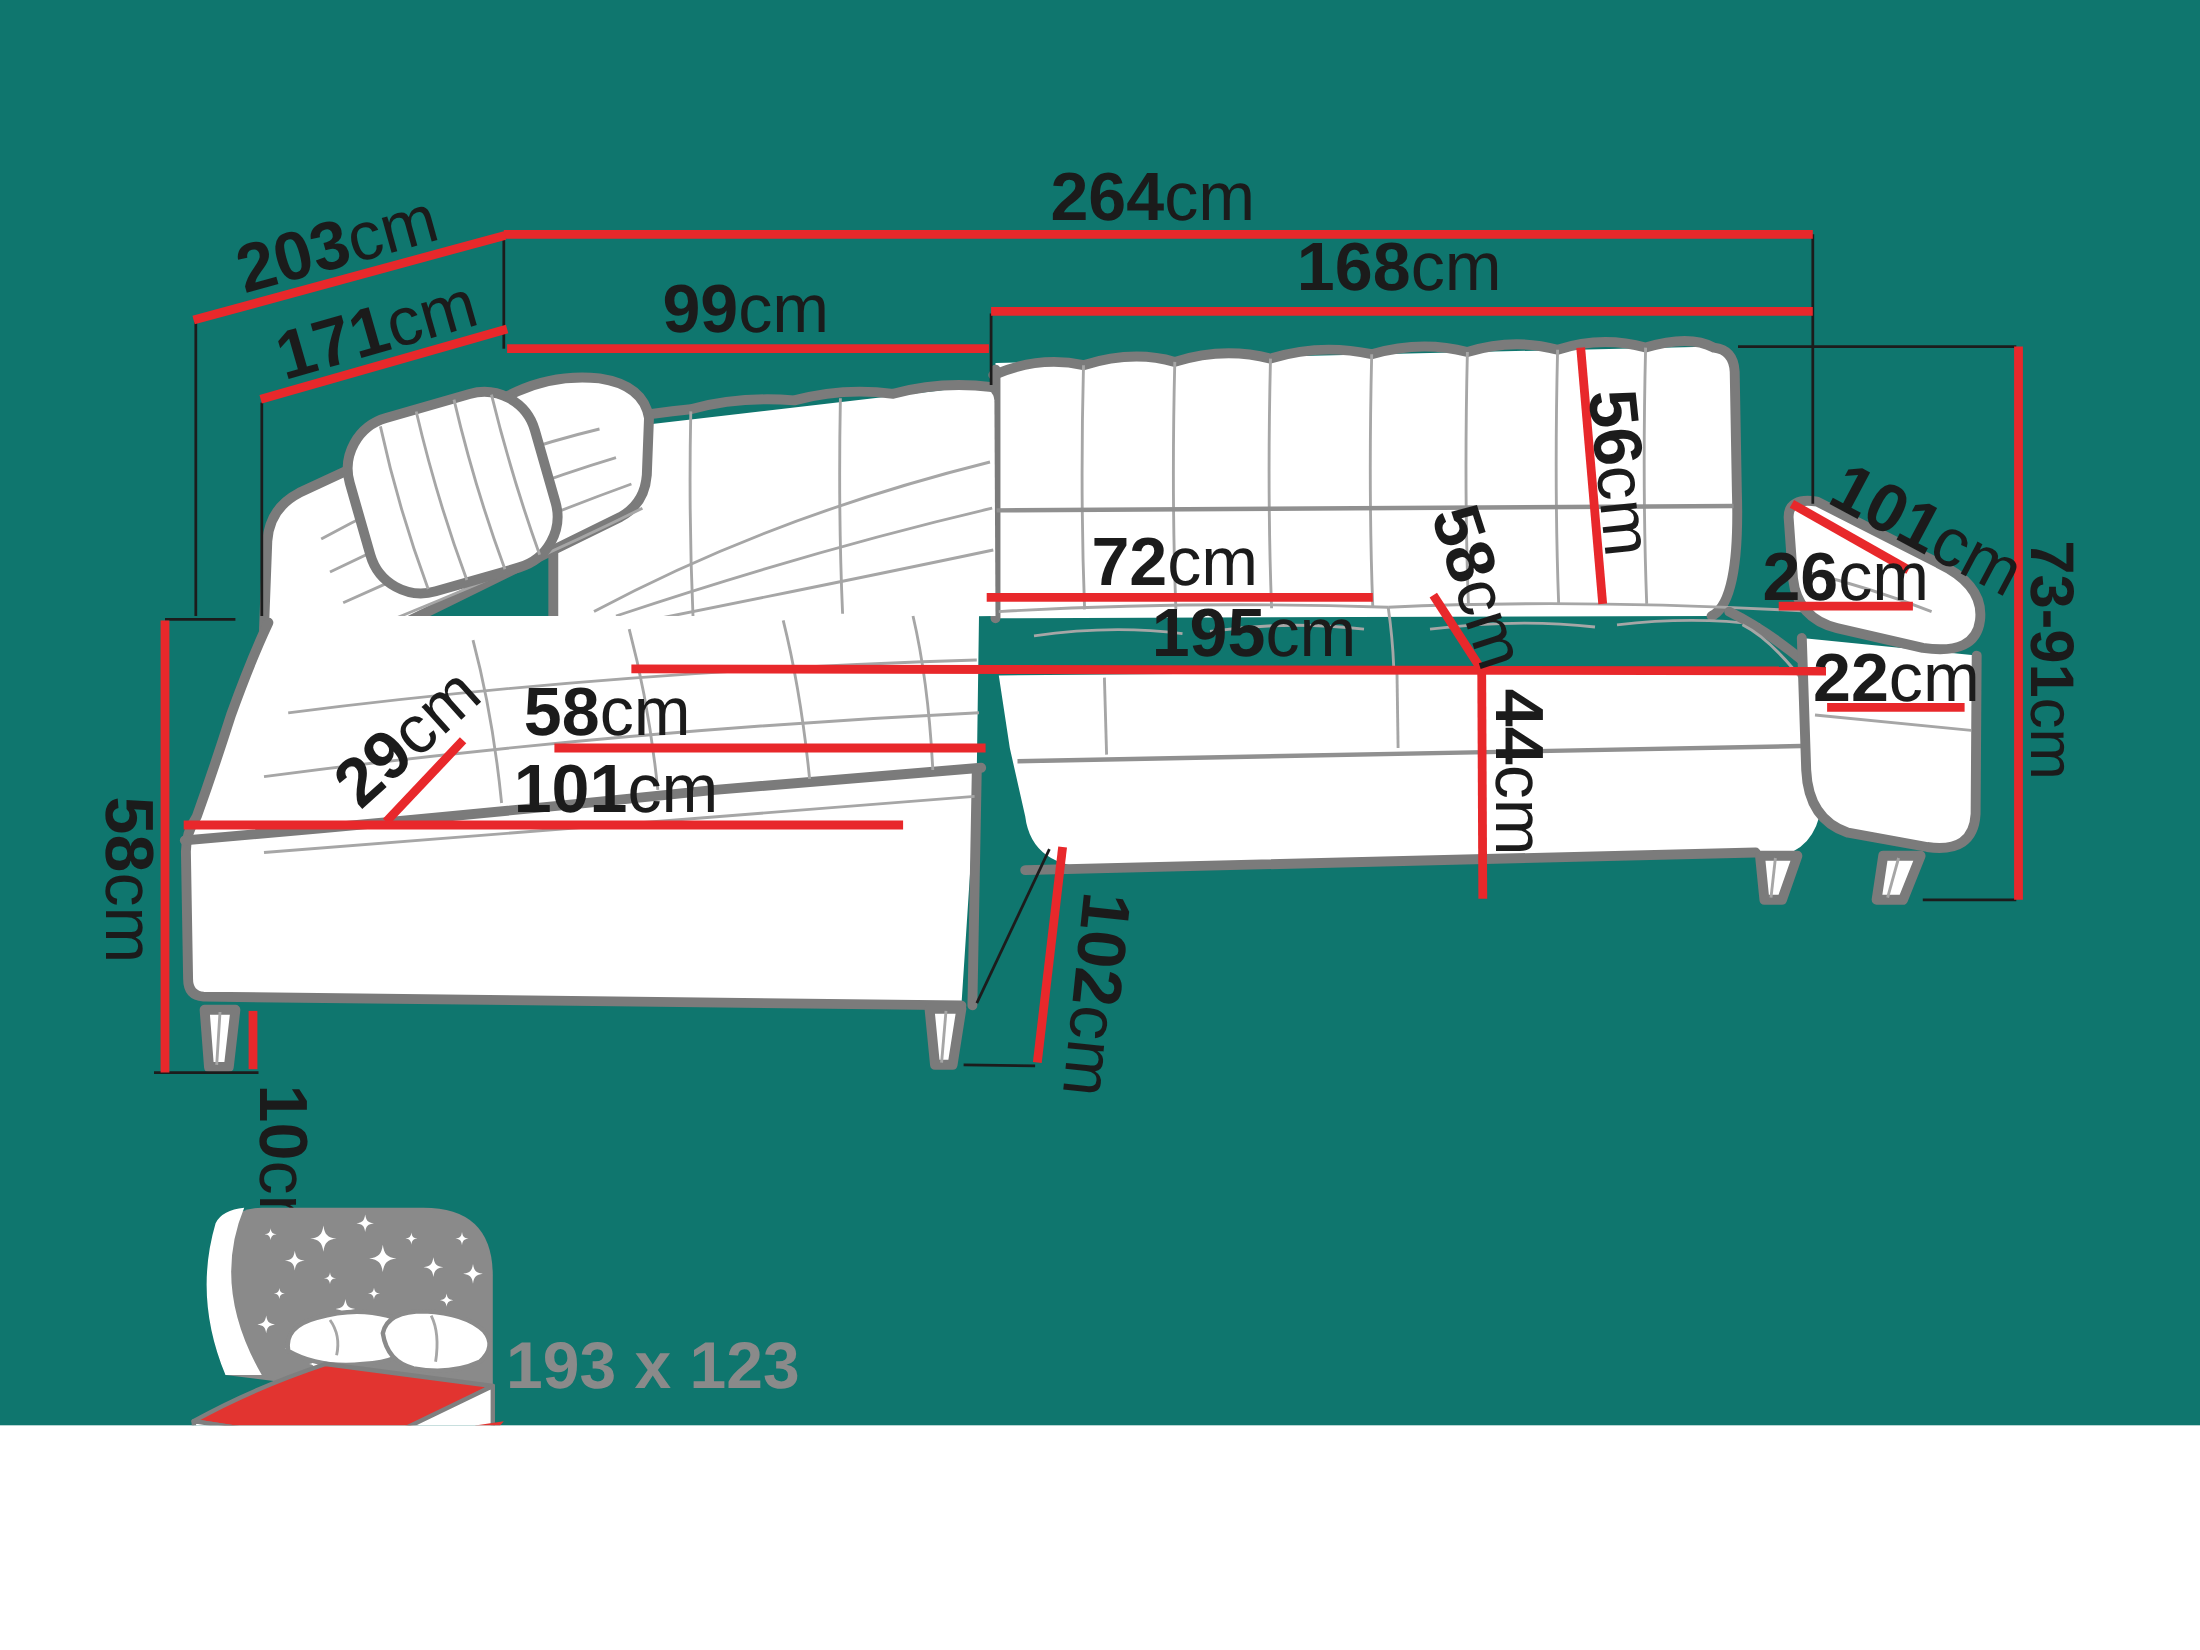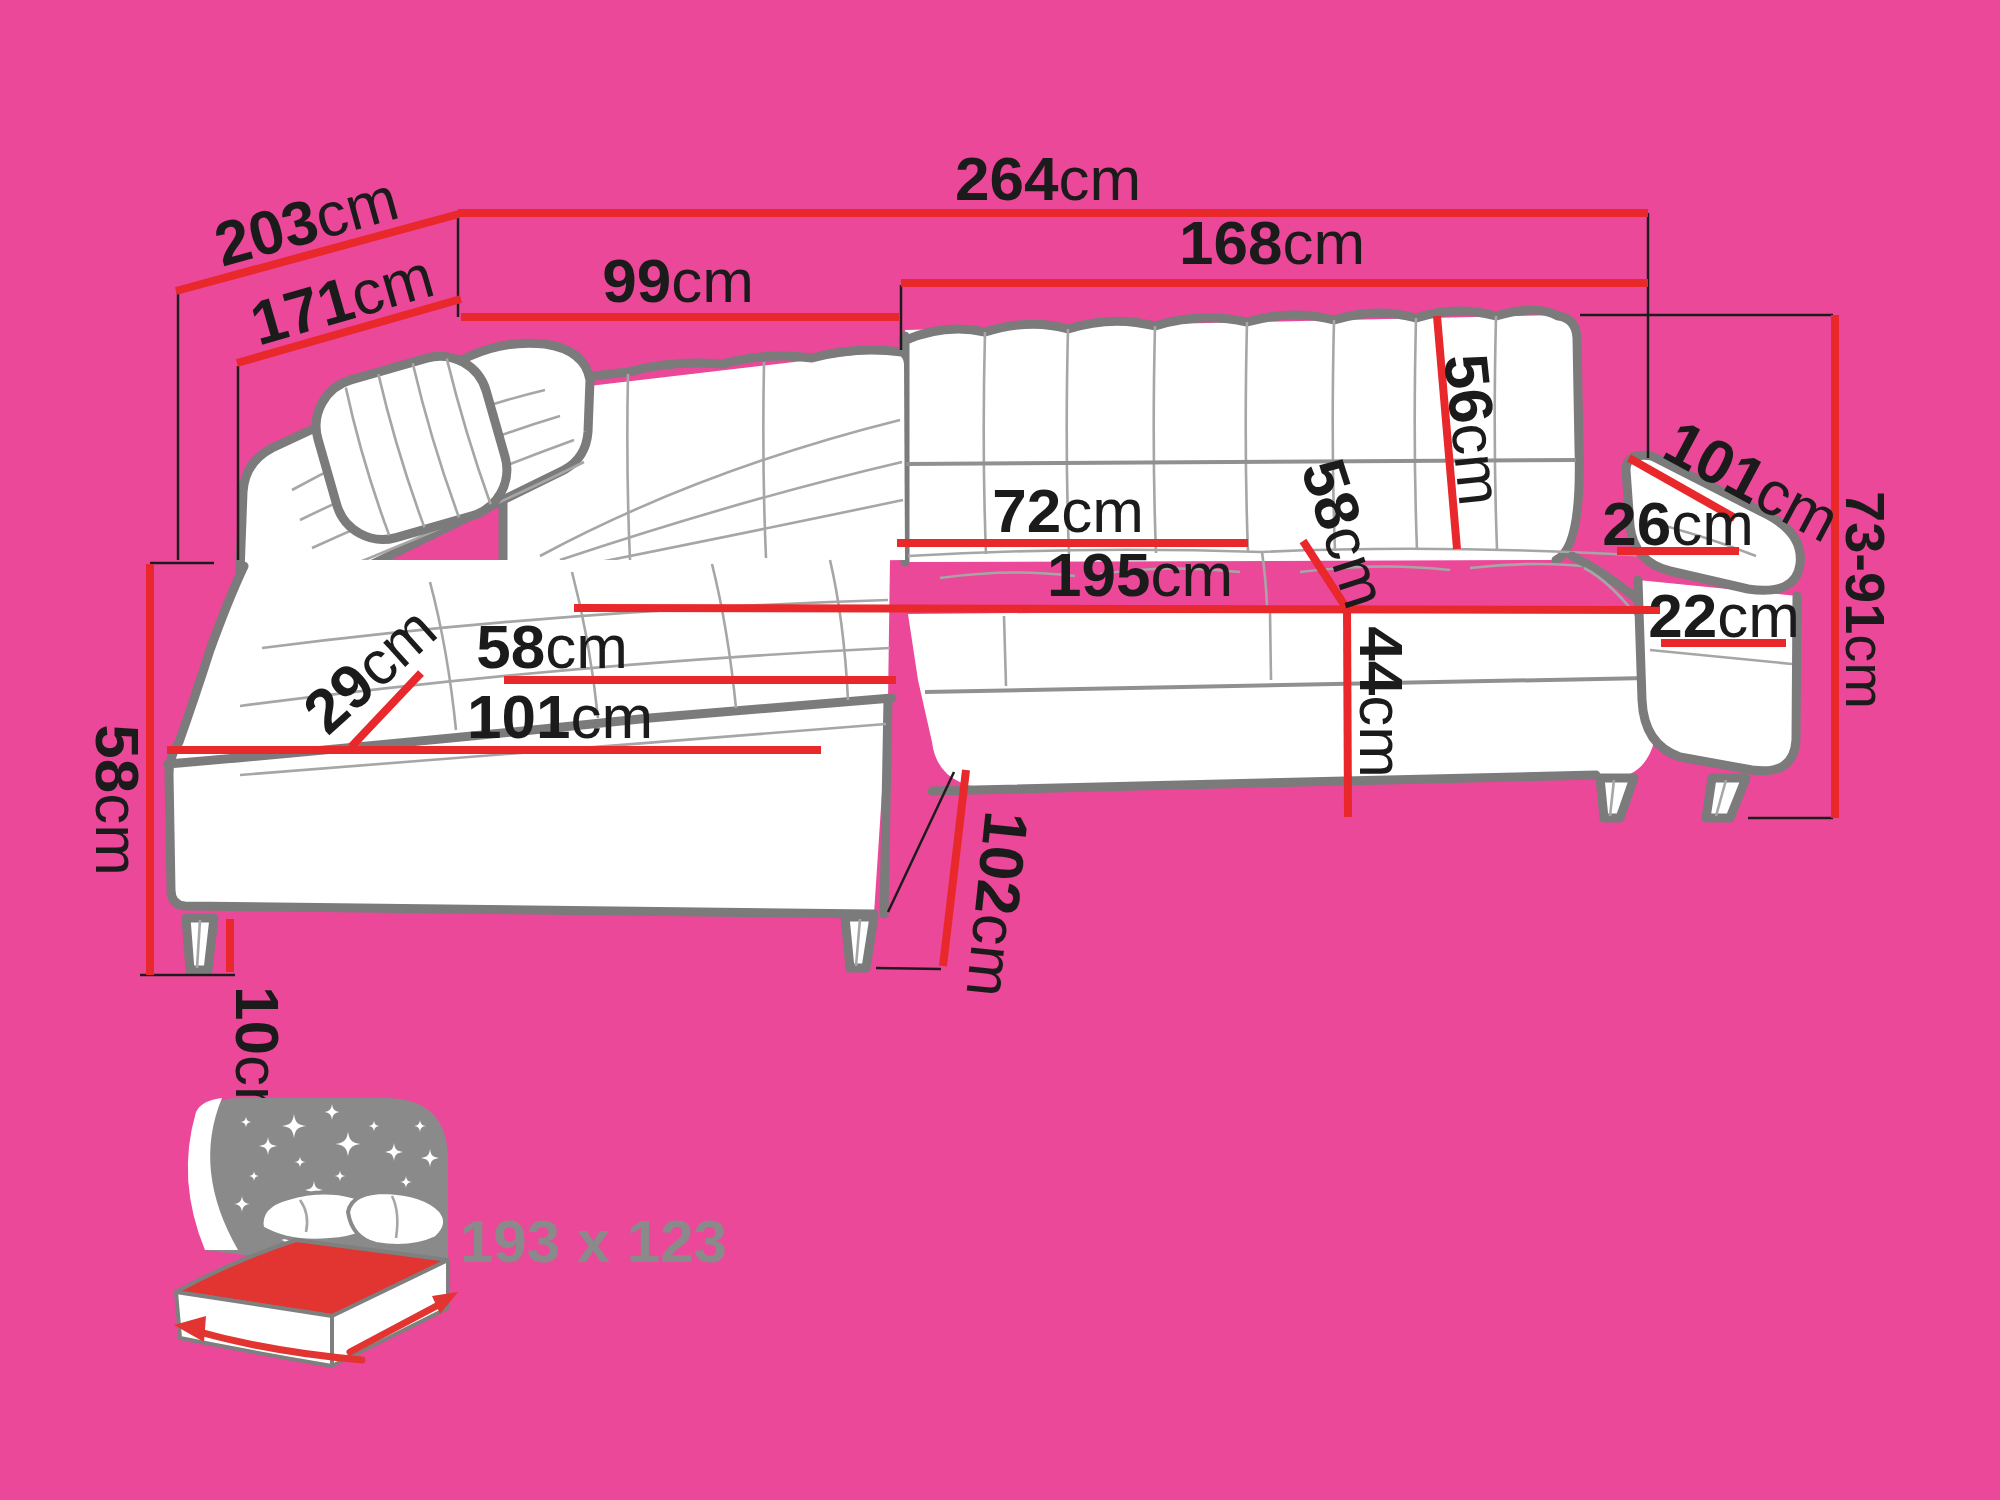--- a/index.html
+++ b/index.html
@@ -1,16 +1,16 @@
 <!DOCTYPE html>
 <html style="--dim-red: #e8282b; --outline: #7b7b7b; --seam: #a6a6a6; --ink: #1b1b1b; --bed-grey: #8a8a8a; --bed-red: #e23430;"><head>
 <meta charset="utf-8">
 <style>
   html,body{margin:0;padding:0;background:#ffffff;}
-  .stage{position:relative;width:2000px;height:1500px;background:#ec4899;overflow:hidden;}
+  .stage{position:relative;width:2000px;height:1296px;background:#0f766e;overflow:hidden;}
   svg{display:block;}
   text{font-family:"Liberation Sans",sans-serif;fill:var(--ink,#1b1b1b);}
   .num{font-weight:bold;}
   .unit{font-weight:normal;}
   .dim{font-size:62px;}
   .dim-sm{font-size:56px;}
   .bed-label{font-size:60px;font-weight:bold;fill:var(--bed-grey,#8a8a8a);}
   .red{stroke:var(--dim-red,#e8282b);stroke-width:8;fill:none;}
   .tick{stroke:#1c1c1c;stroke-width:2.5;fill:none;}
   .o{stroke:var(--outline,#7b7b7b);stroke-width:9;fill:#ffffff;stroke-linejoin:round;stroke-linecap:round;}

